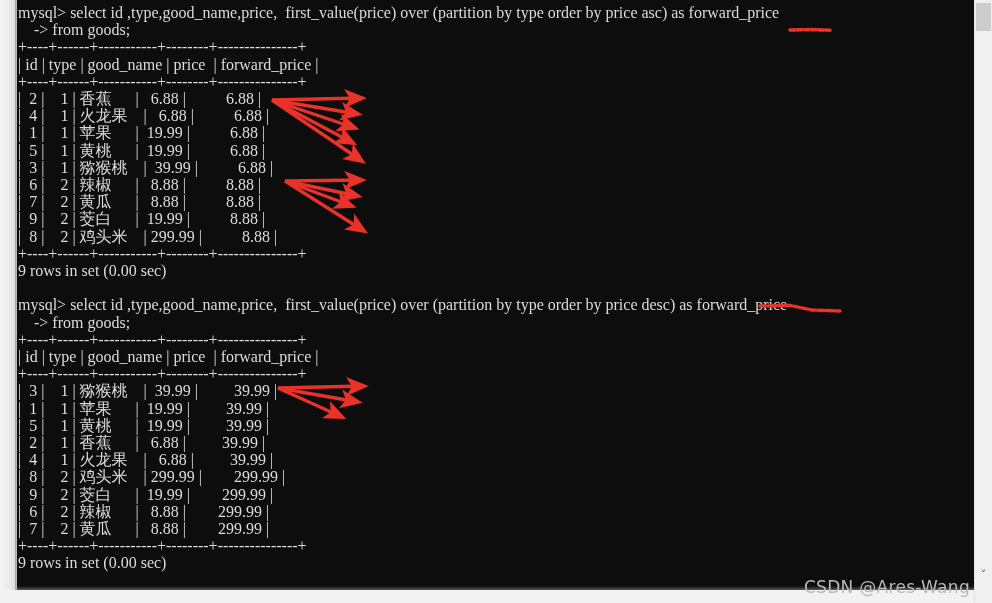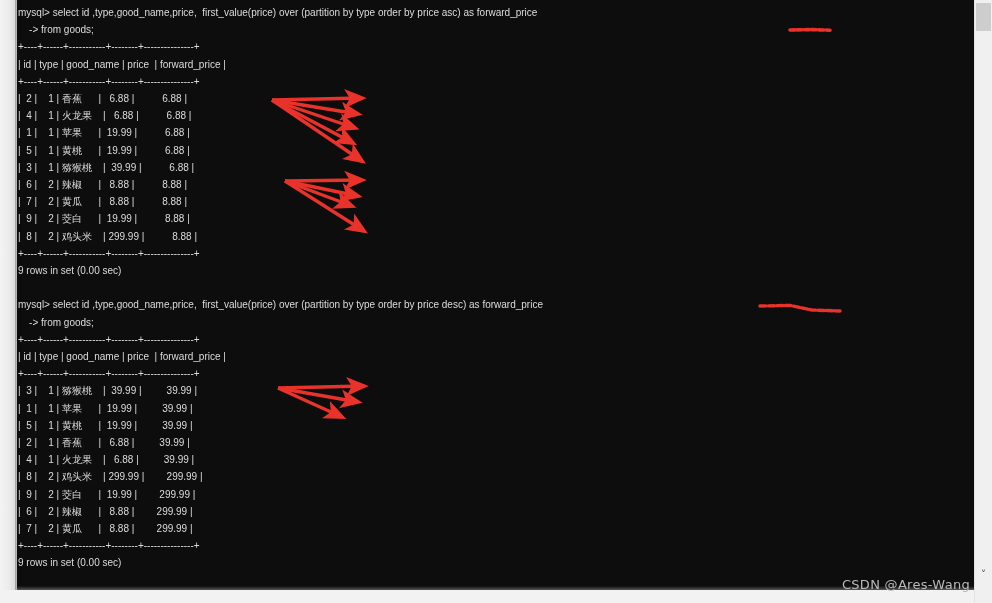--- a/index.html
+++ b/index.html
@@ -42,22 +42,22 @@
     background: #0d0d0d;
     overflow: hidden;
   }
 
   .term-inner {
     position: absolute;
     left: 0; top: 0;
     width: 958px;
     height: 590px;
     color: #d9d9d9;
-    font-family: Liberation Sans, sans-serif;
-    font-size: 10px;
+    font-family: Liberation Serif, serif;
+    font-size: 16px;
     line-height: 17.2px;
     white-space: pre;
     letter-spacing: 0px;
   }
 
   .line {
     position: absolute;
     left: 1px;
     height: 17.2px;
     white-space: pre;
@@ -104,21 +104,21 @@
     height: 13px;
     background: #f2f2f2;
   }
 
   
   .watermark {
     position: absolute;
     right: 22px;
     top: 577px;
     color: #b9b9b9;
-    font-size: 13px;
+    font-size: 17px;
     font-family: "DejaVu Sans", sans-serif;
     letter-spacing: 0.3px;
   }
 
   
   .overlay {
     position: absolute;
     left: 0; top: 0;
     width: 992px;
     height: 603px;

